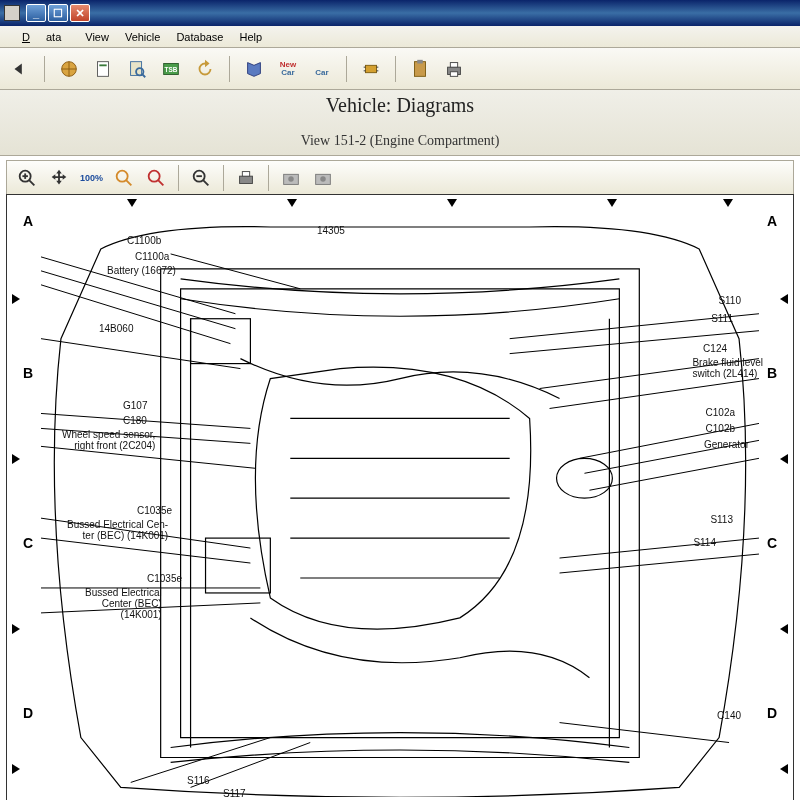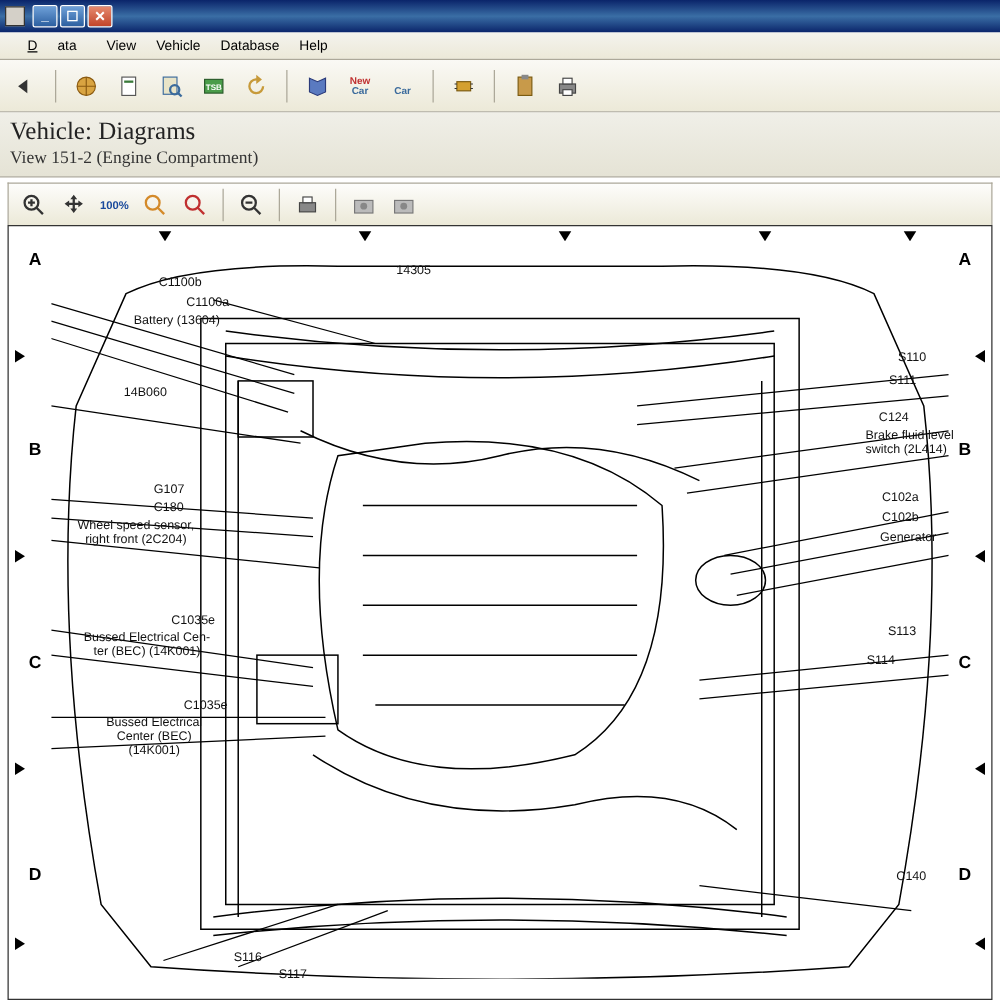--- a/index.html
+++ b/index.html
@@ -15,36 +15,36 @@
   .menubar { background: linear-gradient(to bottom, #f4f3ee, #ece9d8); height: 22px; display: flex; align-items: center; padding: 0 6px; border-bottom: 1px solid #aca899; }
   .menubar span { padding: 2px 8px; cursor: pointer; }
   .menubar span .ul { text-decoration: underline; }
   
   .toolbar-main { background: linear-gradient(to bottom, #faf9f5, #ece9d8); height: 42px; display: flex; align-items: center; padding: 16px 6px; border-bottom: 1px solid #aca899; gap: 6px; }
   .tb-btn { min-width: 28px; height: 28px; display: flex; align-items: center; justify-content: center; cursor: pointer; border: 1px solid transparent; border-radius: 2px; padding: 0 2px; }
   .icon-svg { width: 22px; height: 22px; }
   .tb-sep { width: 1px; height: 26px; background: #aca899; margin: 0 4px; }
   .car-label { font-size: 8px; font-weight: bold; display: flex; flex-direction: column; align-items: center; line-height: 8px;}
   
-  .page-header { background: linear-gradient(to bottom, #f0efe8, #e5e3d5); padding: 4px 8px 6px 8px; border-bottom: 1px solid #aca899; }
+  .page-header { background: linear-gradient(to bottom, #f0efe8, #e5e3d5); padding: 4px 8px 6px 8px; border-bottom: 1px solid #aca899; text-align: center; }
   .page-title { font-family: "Times New Roman", serif; font-size: 20px; color: #222; }
-  .page-subtitle { font-family: "Times New Roman", serif; font-size: 14px; color: #333; margin-top: 2px; }
+  .page-subtitle { font-family: "Times New Roman", serif; font-size: 14px; color: #333; margin-top: 16px; }
   
   .viewer-bar { background: linear-gradient(to bottom, #fdfdfb, #ece9d8); height: 34px; display: flex; align-items: center; padding: 4px 6px; gap: 4px; border-bottom: 1px solid #aca899; margin: 4px 6px 0 6px; border: 1px solid #aca899; border-bottom: none; }
   .zoom-pct { font-size: 9px; font-weight: bold; color: #1a4a9c; }
   
   .diagram-frame { margin: 0 6px; border: 1px solid #333; background: #fff; height: 620px; position: relative; overflow: hidden; }
   .axis-label { position: absolute; font-family: Arial; font-size: 14px; font-weight: bold; }
   .axis-left { left: 16px; }
   .axis-right { right: 16px; }
   .tick { position: absolute; width: 0; height: 0; border-left: 5px solid transparent; border-right: 5px solid transparent; border-top: 8px solid #000; }
   
   .diagram-svg { position: absolute; top: 24px; left: 34px; right: 34px; bottom: 10px; }
   
-  .callout { position: absolute; font-family: Arial; font-size: 10px; line-height: 11px; color: #111; text-align: center; white-space: nowrap; }
+  .callout { position: absolute; font-family: Arial; font-size: 10px; line-height: 11px; color: #111; text-align: right; white-space: nowrap; }
   .callout.r { text-align: left; }
   
 </style>
 </head>
 <body>
 
 <div class="titlebar">
   <div class="app-icon"></div>
   <div class="win-btns">
     <div class="win-btn">_</div>
@@ -286,22 +286,22 @@
       <line x1="720" y1="205" x2="540" y2="240"></line>
       <line x1="720" y1="222" x2="545" y2="255"></line>
       <line x1="720" y1="240" x2="550" y2="272"></line>
       <line x1="720" y1="320" x2="520" y2="340"></line>
       <line x1="720" y1="336" x2="520" y2="355"></line>
       <line x1="690" y1="525" x2="520" y2="505"></line>
     </g>
   </svg>
 
   <div class="callout" style="top:40px;left:120px">C1100b</div>
-  <div class="callout" style="top:56px;left:142px">C1100a</div>
-  <div class="callout" style="top:70px;left:100px">Battery (13604)</div>
+  <div class="callout" style="top:56px;left:128px">C1100a</div>
+  <div class="callout" style="top:70px;left:100px">Battery (16672)</div>
   <div class="callout" style="top:30px;left:310px">14305</div>
   <div class="callout" style="top:128px;left:92px">14B060</div>
   <div class="callout" style="top:205px;left:116px">G107</div>
   <div class="callout" style="top:220px;left:116px">C180</div>
   <div class="callout" style="top:234px;left:55px;white-space:pre">Wheel speed sensor,
 right front (2C204)</div>
   <div class="callout" style="top:310px;left:130px">C1035e</div>
   <div class="callout" style="top:324px;left:60px;white-space:pre">Bussed Electrical Cen-
 ter (BEC) (14K001)</div>
   <div class="callout" style="top:378px;left:140px">C1035e</div>

